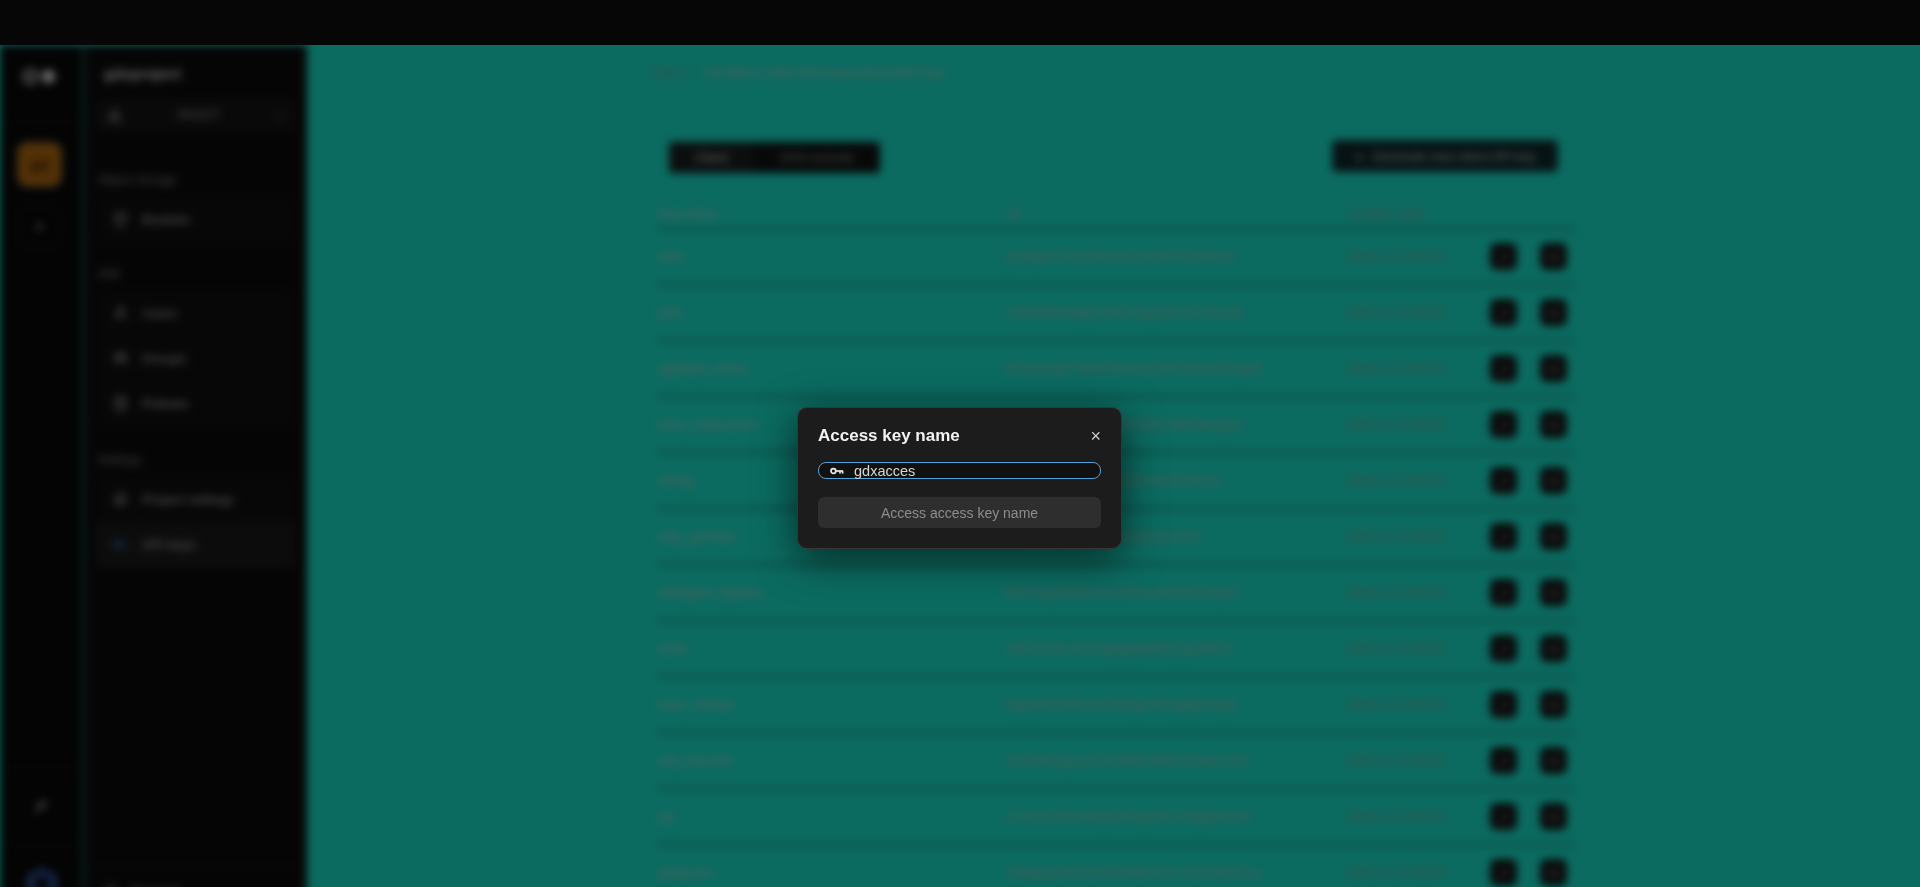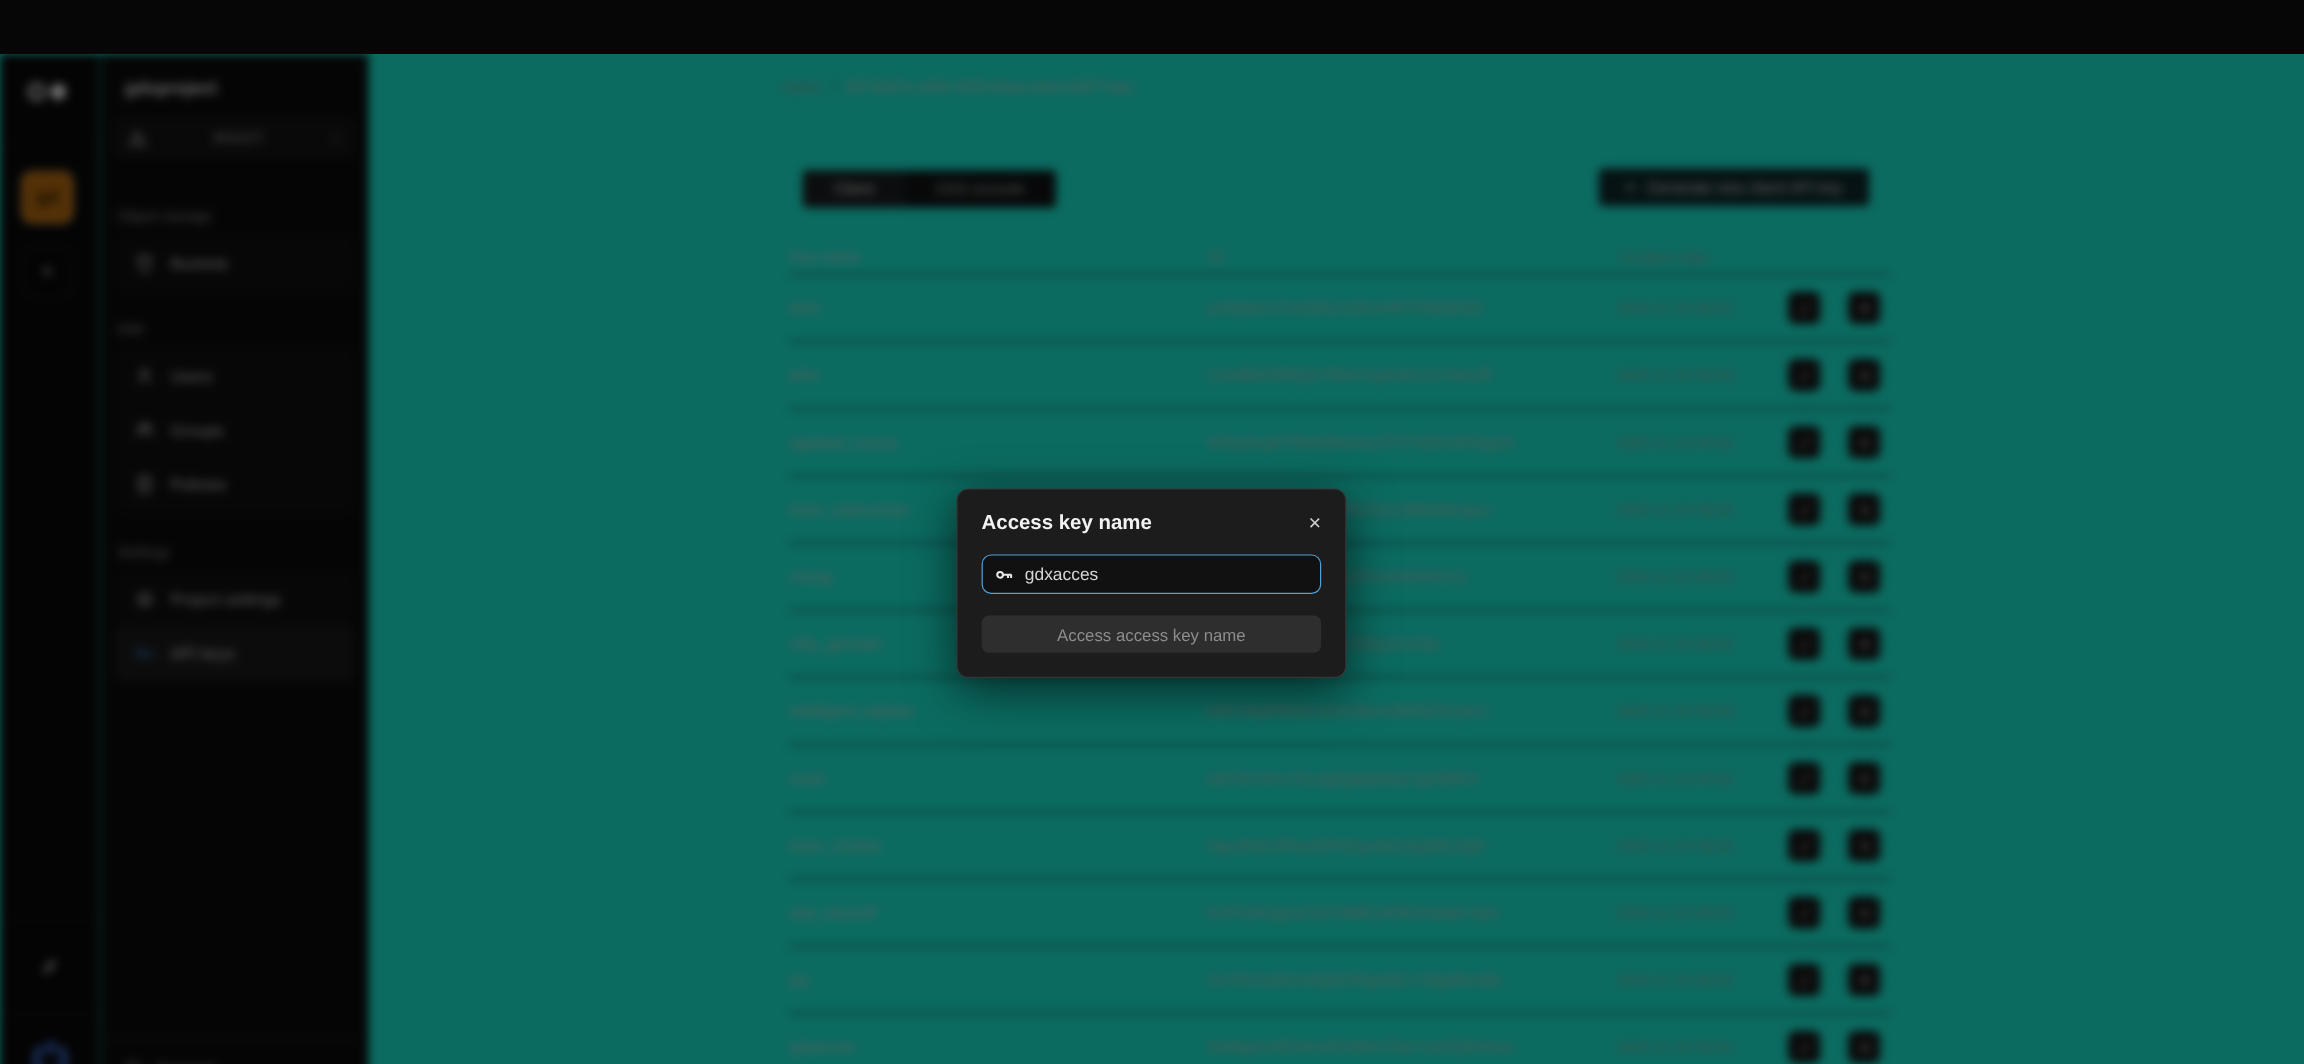--- a/index.html
+++ b/index.html
@@ -73,21 +73,21 @@
   .row-action { width:27px; height:27px; border-radius:6px; background:#151515; border:1px solid #232323;
     color:#c0c0c0; display:flex; align-items:center; justify-content:center; font-size:12px; }
 
   
   .backdrop { position:absolute; inset:0; background:rgba(0,0,0,.42); }
   .modal { position:absolute; left:797px; top:362px; width:325px; background:#1c1c1c;
     border:1px solid #363636; border-radius:10px; padding:18px 20px 20px; box-shadow:0 10px 40px rgba(0,0,0,.6); }
   .modal-head { display:flex; align-items:center; justify-content:space-between; }
   .modal-title { font-size:17px; font-weight:bold; color:#f2f2f2; }
   .modal-close { background:none; border:none; color:#cfcfcf; font-size:18px; line-height:1; cursor:default; }
-  .key-input-wrap { margin-top:16px; height:33px; border:1.5px solid #4da3dc; border-radius:8px;
+  .key-input-wrap { margin-top:16px; height:17px; border:1.5px solid #4da3dc; border-radius:8px;
     background:#111; display:flex; align-items:center; gap:9px; padding:0 10px; }
   .key-input-wrap .kicon { color:#e8e8e8; display:flex; }
   .key-input { flex:1; background:transparent; border:none; outline:none; color:#d6d6d6; font-size:14.5px; font-family:"Liberation Sans",sans-serif; }
   .modal-submit { margin-top:18px; width:100%; height:31px; background:#2e2e2e; border:none; border-radius:6px;
     color:#8d8d8d; font-size:14px; font-family:"Liberation Sans",sans-serif; }
 
   svg { display:block; }
 </style>
 </head>
 <body>

